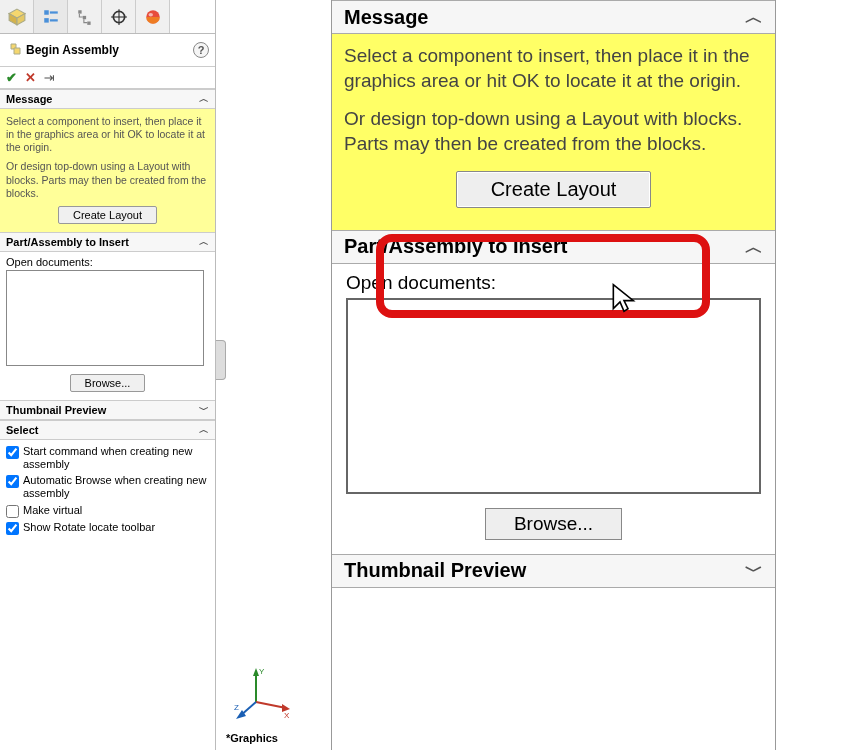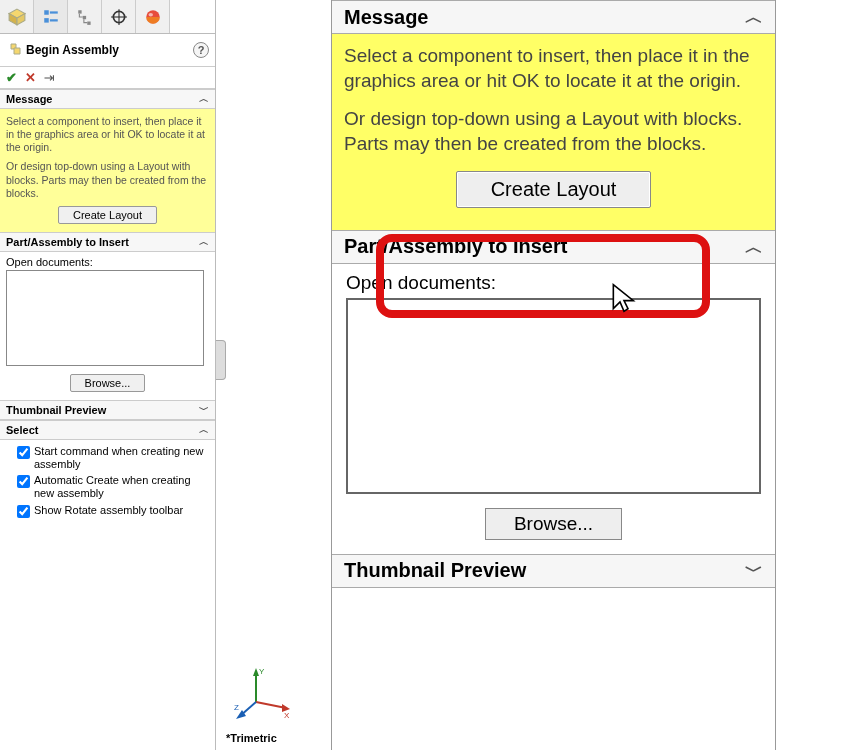--- a/index.html
+++ b/index.html
@@ -27,21 +27,21 @@
 
   .msg-box { background:#ffff99; padding:6px 6px 8px 6px; font-size:10.5px; line-height:1.25; color:#555;}
   .msg-box p { margin-bottom:6px; }
   .msg-box .btn-row { text-align:center; margin-top:4px;}
   .small-btn { font-size:11px; padding:2px 14px; background:#f0f0f0; border:1px solid #999; border-radius:2px;}
 
   .insert-body { padding:4px 6px 8px 6px; font-size:11px; }
   .insert-body .listbox { width:198px; height:96px; border:1px solid #888; background:#fff; margin-top:2px;}
   .insert-body .btn-row { text-align:center; margin-top:8px;}
 
-  .options-body { padding:2px 6px; font-size:11px;margin-left:11px; }
+  .options-body { padding:2px 6px; font-size:11px; }
   .opt-row { display:flex; align-items:flex-start; gap:4px; margin:3px 0; }
   .opt-row input { margin-top:1px; }
   .opt-row label { line-height:1.2; }
 
   
   .drag-handle { position:absolute; left:216px; top:340px; width:10px; height:40px; background:#ddd; border:1px solid #aaa; border-left:none; border-radius:0 4px 4px 0;}
 
   
   .triad { position:absolute; left:234px; top:664px; width:60px; height:60px; }
   .triad-label { position:absolute; left:226px; top:732px; font-size:11px; font-weight:bold; }
@@ -157,43 +157,47 @@
     <span>Select</span>
     <span class="chev">︿</span>
   </div>
   <div class="options-body">
     <div class="opt-row">
         <input type="checkbox" checked="" style="">
         <label>Start command when creating new assembly</label>
       </div>
     <div class="opt-row">
         <input type="checkbox" checked="" style="">
-        <label>Automatic Create when creating new assembly</label>
+        <label>Automatic Browse when creating new assembly</label>
+      </div>
+    <div class="opt-row">
+        <input type="checkbox" style="">
+        <label>Make virtual</label>
       </div>
     <div class="opt-row">
         <input type="checkbox" checked="" style="">
-        <label>Show Rotate assembly toolbar</label>
+        <label>Show Rotate locate toolbar</label>
       </div>
   </div>
 </div>
 
 <div class="drag-handle"></div>
 
 <svg class="triad" viewBox="0 0 60 60">
   <line x1="22" y1="38" x2="22" y2="8" stroke="#2a8a2a" stroke-width="2"></line>
     <polygon points="22,4 19,12 25,12" fill="#2a8a2a"></polygon>
   <text x="25" y="10" font-size="8" fill="#2a8a2a">Y</text>
   <line x1="22" y1="38" x2="52" y2="44" stroke="#c0392b" stroke-width="2"></line>
     <polygon points="56,45 48,40 48,48" fill="#c0392b"></polygon>
   <text x="50" y="54" font-size="8" fill="#c0392b">X</text>
   <line x1="22" y1="38" x2="6" y2="52" stroke="#1a5fb4" stroke-width="2"></line>
     <polygon points="2,55 8,46 12,52" fill="#1a5fb4"></polygon>
   <text x="0" y="46" font-size="8" fill="#1a5fb4">Z</text>
 </svg>
-<div class="triad-label">*Trimetric</div>
+<div class="triad-label">*Graphics</div>
 
 <div class="right-panel">
 
   <div class="r-section-header">
     <span>Message</span>
     <span class="chev">︿</span>
   </div>
 
   <div class="r-msg">
     <p>Select a component to insert, then place it in the graphics area or hit OK to locate it at the origin.</p>

